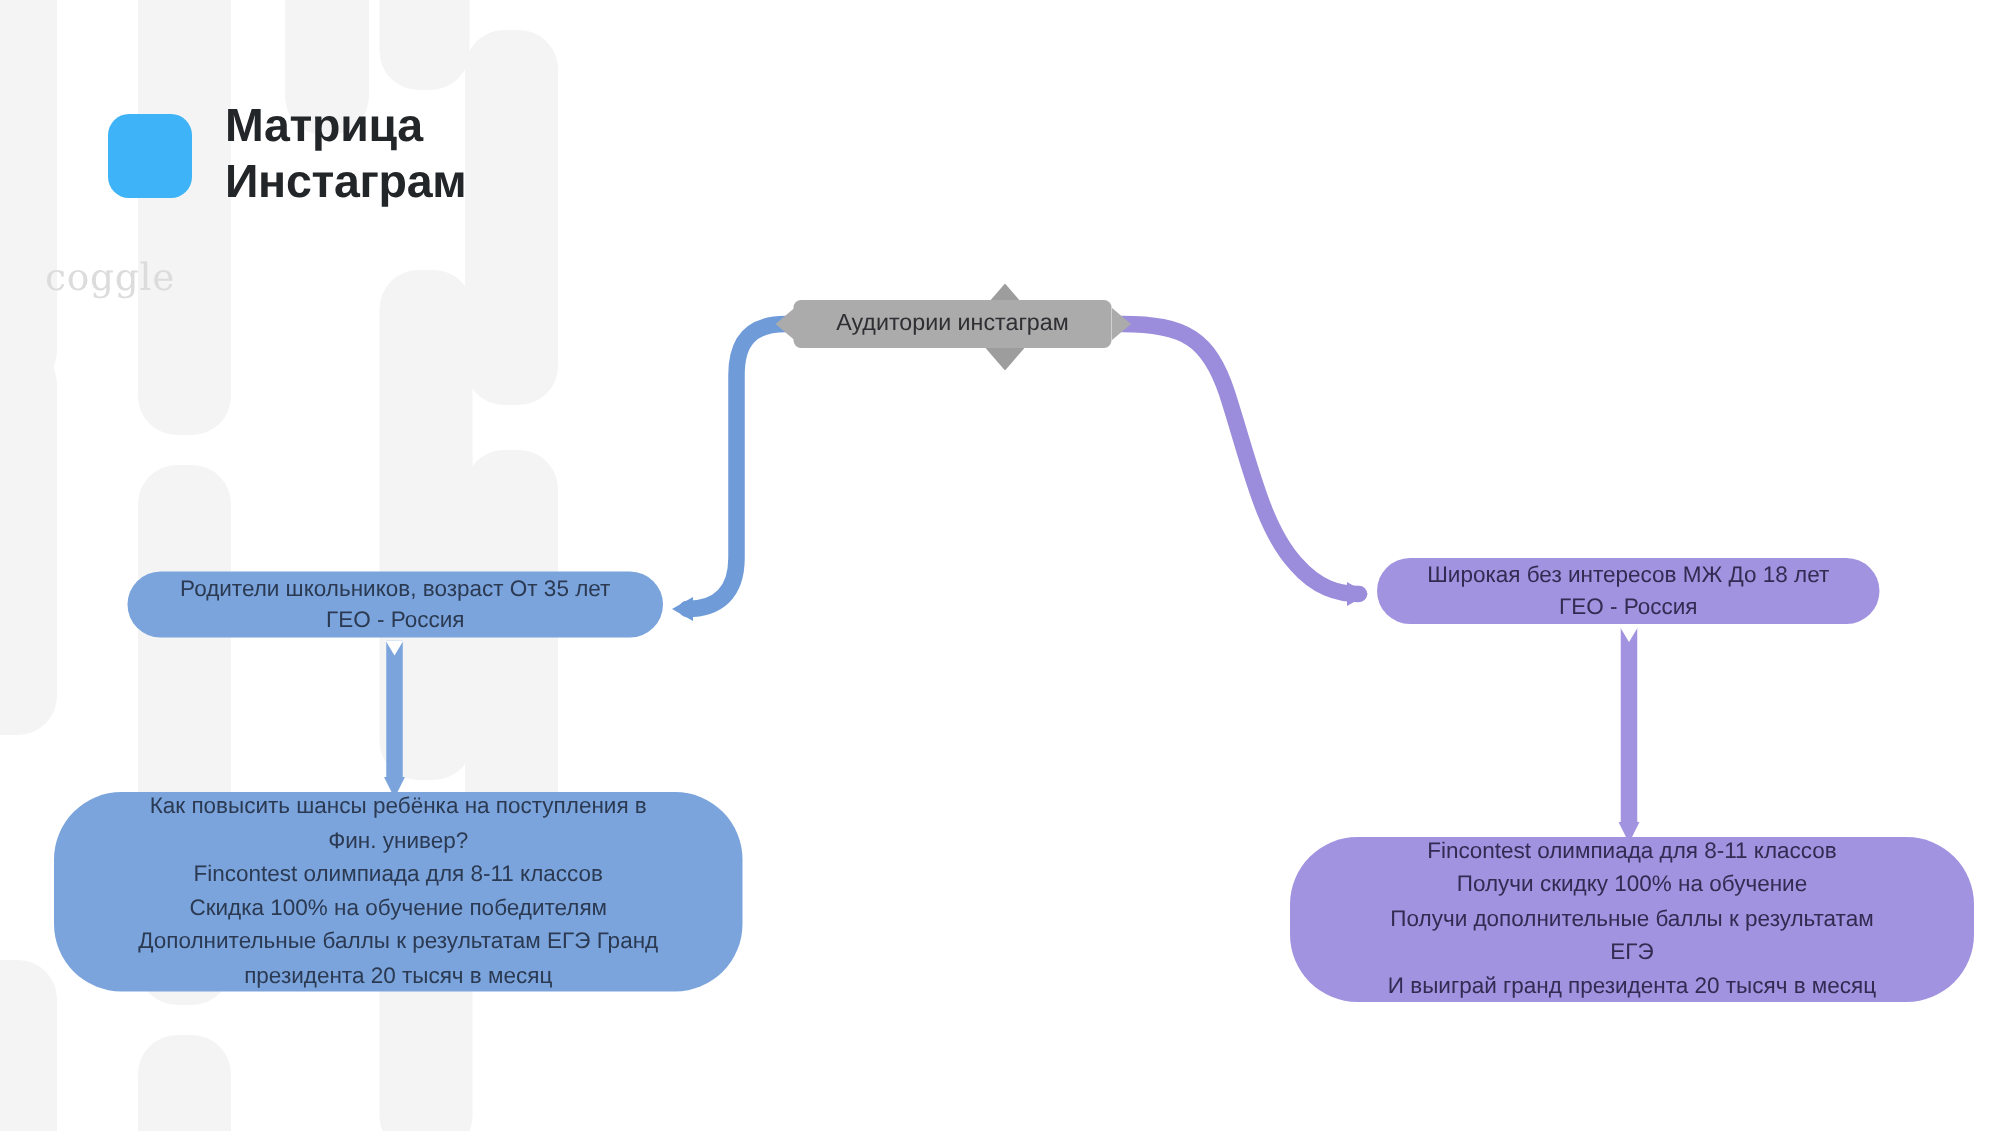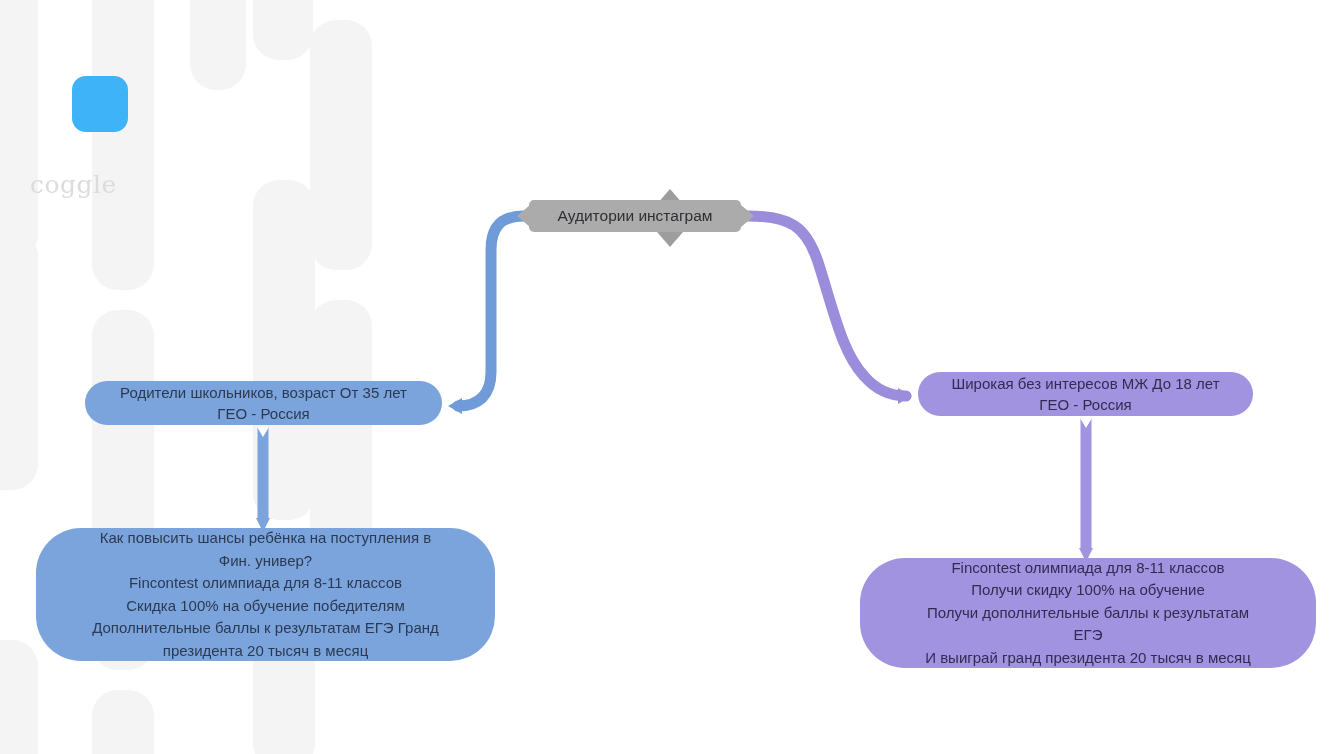--- a/index.html
+++ b/index.html
@@ -86,20 +86,22 @@
     <div class="bg-bar" style="left:92px;top:310px;width:62px;height:360px;"></div>
     <div class="bg-bar" style="left:253px;top:180px;width:62px;height:340px;"></div>
     <div class="bg-bar" style="left:310px;top:300px;width:62px;height:290px;"></div>
     <div class="bg-bar" style="left:253px;top:540px;width:62px;height:230px;"></div>
     <div class="bg-bar" style="left:92px;top:690px;width:62px;height:120px;"></div>
     <div class="bg-bar" style="left:-24px;top:640px;width:62px;height:160px;"></div>
   </div>
 
   <div class="brand">
     <div class="brand-mark"></div>
+    <div class="brand-title">Матрица
+Инстаграм</div>
   </div>
 
   <div class="watermark">coggle</div>
 
   <svg class="edges" viewBox="0 0 1340 754" xmlns="http://www.w3.org/2000/svg">
 
     <path d="M 524 216 C 500 216 491 228 491 250 L 491 372 C 491 396 478 406 458 406" fill="none" stroke="#6F9BD8" stroke-width="11" stroke-linecap="round"></path>
     <polygon points="462,398 448,406 462,414" fill="#6F9BD8"></polygon>
 
     <path d="M 748 216 C 790 216 806 226 818 262 C 834 312 842 352 864 376 C 878 392 892 396 906 396" fill="none" stroke="#9B8DDB" stroke-width="11" stroke-linecap="round"></path>

